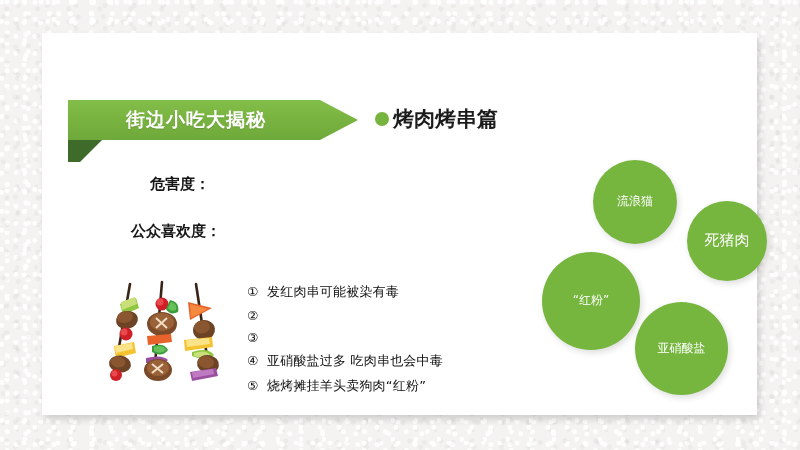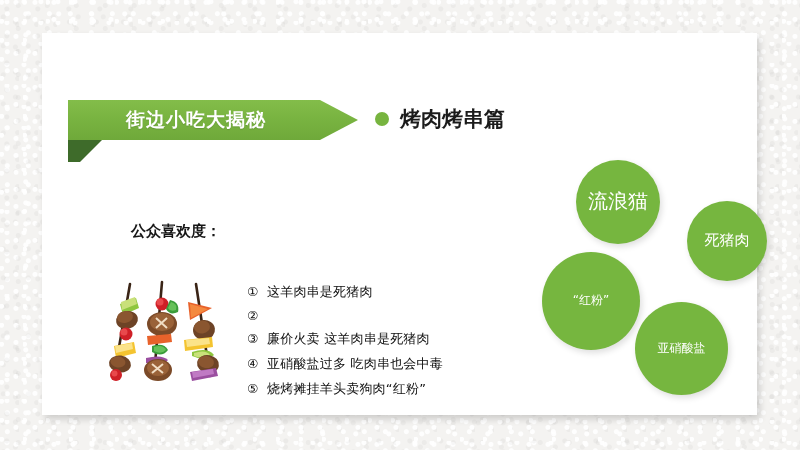--- a/index.html
+++ b/index.html
@@ -49,21 +49,21 @@
     text-shadow:0 1px 1px rgba(0,0,0,.12);
   }
   #banner-fold{
     position:absolute;left:0px;top:40px;width:34px;height:22px;
     background:#3e6b2a;
     -webkit-clip-path:polygon(0 0,34px 0,12px 22px,0 22px);
     clip-path:polygon(0 0,34px 0,12px 22px,0 22px);
   }
 
   
-  #subtitle-row{position:absolute;left:333px;top:72px;display:flex;align-items:center;gap:11px;}
+  #subtitle-row{position:absolute;left:333px;top:72px;display:flex;align-items:center;gap:4px;}
   #subtitle-dot{width:14px;height:14px;border-radius:50%;background:#77b43f;flex:none;}
   #subtitle-text{font-size:21px;color:#1b1b1b;font-weight:bold;white-space:nowrap;}
 
   
   .metric-row{position:absolute;display:flex;align-items:center;}
   #row-harm{left:108px;top:142px;}
   #row-like{left:89px;top:189px;}
   .metric-label{font-size:15px;color:#161616;font-weight:bold;white-space:nowrap;}
   .figs{display:flex;align-items:flex-end;margin-left:12px;}
   .fig{position:relative;margin-right:7px;}
@@ -103,21 +103,21 @@
   .list-text{letter-spacing:.2px;}
 
   
   .bubble{
     position:absolute;border-radius:50%;
     background:#76b63f;
     box-shadow:2px 3px 6px rgba(0,0,0,.13);
     display:flex;align-items:center;justify-content:center;
     color:#ffffff;text-align:center;line-height:1.28;
   }
-  #bubble-0{left:534px;top:127px;width:84px;height:84px;font-size:20px;}
+  #bubble-0{left:551px;top:127px;width:84px;height:84px;font-size:12px;}
   #bubble-1{left:645px;top:168px;width:80px;height:80px;font-size:15px;}
   #bubble-2{left:500px;top:219px;width:98px;height:98px;font-size:12px;}
   #bubble-3{left:593px;top:269px;width:93px;height:93px;font-size:12px;}
 </style>
 </head>
 <body>
 
 <div id="backdrop"></div>
 
 <div id="slide-card">
@@ -127,20 +127,30 @@
       <span id="banner-title">街边小吃大揭秘</span>
     </div>
     <div id="banner-fold"></div>
   </div>
 
   <div id="subtitle-row">
     <span id="subtitle-dot"></span>
     <span id="subtitle-text">烤肉烤串篇</span>
   </div>
 
+  <div class="metric-row" id="row-harm">
+    <span class="metric-label">危害度：</span>
+    <span class="figs" id="figs-harm">
+        <span class="fig orange"><span class="head"></span><span class="body"></span></span>
+        <span class="fig orange"><span class="head"></span><span class="body"></span></span>
+        <span class="fig orange"><span class="head"></span><span class="body"></span></span>
+        <span class="fig orange"><span class="head"></span><span class="body"></span></span>
+        <span class="fig orange"><span class="head"></span><span class="body"></span></span>
+      </span>
+  </div>
 
   <div class="metric-row" id="row-like">
     <span class="metric-label">公众喜欢度：</span>
     <span class="figs" id="figs-like">
         <span class="fig green"><span class="head"></span><span class="body"></span></span>
         <span class="fig green"><span class="head"></span><span class="body"></span></span>
         <span class="fig green"><span class="head"></span><span class="body"></span></span>
         <span class="fig green"><span class="head"></span><span class="body"></span></span>
         <span class="fig green"><span class="head"></span><span class="body"></span></span>
         <span class="fig green small"><span class="head"></span><span class="body"></span></span>
@@ -196,28 +206,27 @@
       <ellipse cx="108" cy="88" rx="11" ry="9" fill="#6d4326" transform="rotate(10 108 88)"></ellipse>
       <ellipse cx="106" cy="86" rx="8" ry="6" fill="#8a5630" transform="rotate(10 106 86)"></ellipse>
       <path d="M90 96 l26 -4 2 8 -26 5z" fill="#9b4fa0"></path>
       <path d="M92 96 l21 -3 1 5 -21 4z" fill="#c07ac4"></path>
     </svg>
   </div>
 
   <div id="list">
       <div class="list-item">
         <span class="list-num">①</span>
-        <span class="list-text">这羊肉串是死猪肉</span>
+        <span class="list-text">发红肉串可能被染有毒</span>
       </div>
       <div class="list-item">
         <span class="list-num">②</span>
       </div>
       <div class="list-item">
         <span class="list-num">③</span>
-        <span class="list-text">廉价火卖  这羊肉串是死猪肉</span>
       </div>
       <div class="list-item">
         <span class="list-num">④</span>
         <span class="list-text">亚硝酸盐过多  吃肉串也会中毒</span>
       </div>
       <div class="list-item">
         <span class="list-num">⑤</span>
         <span class="list-text">烧烤摊挂羊头卖狗肉“红粉”</span>
       </div>
     </div>

